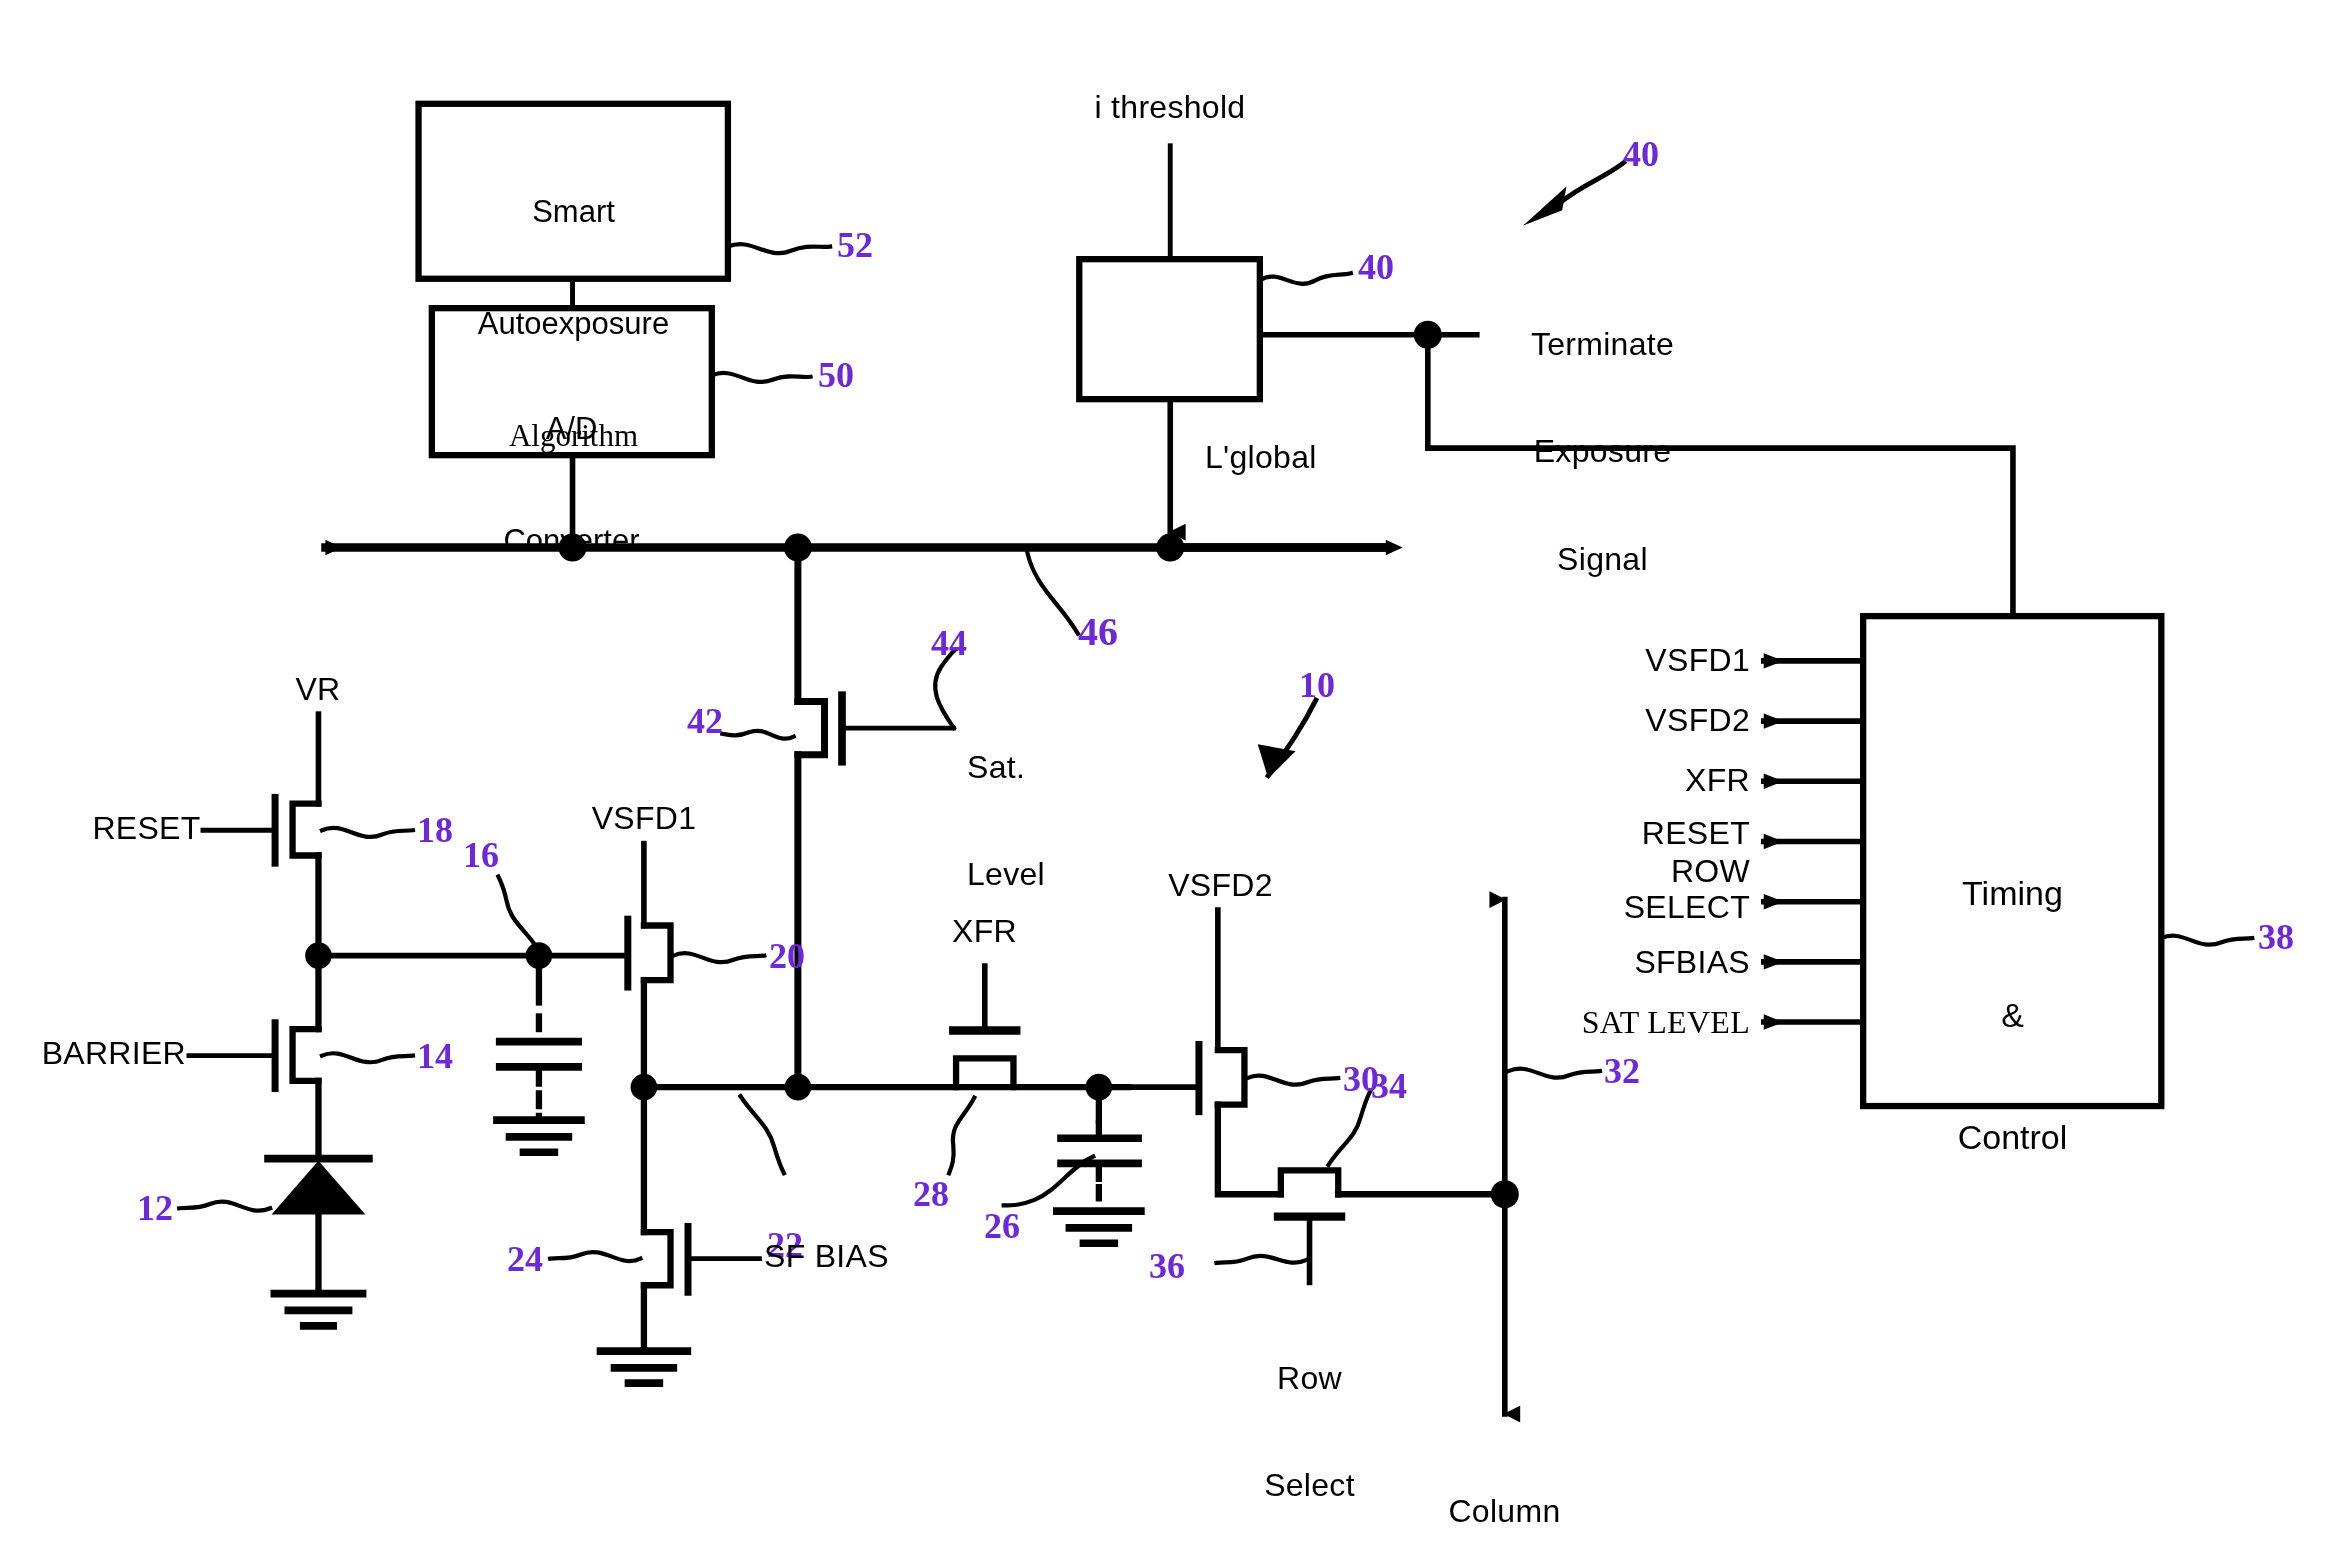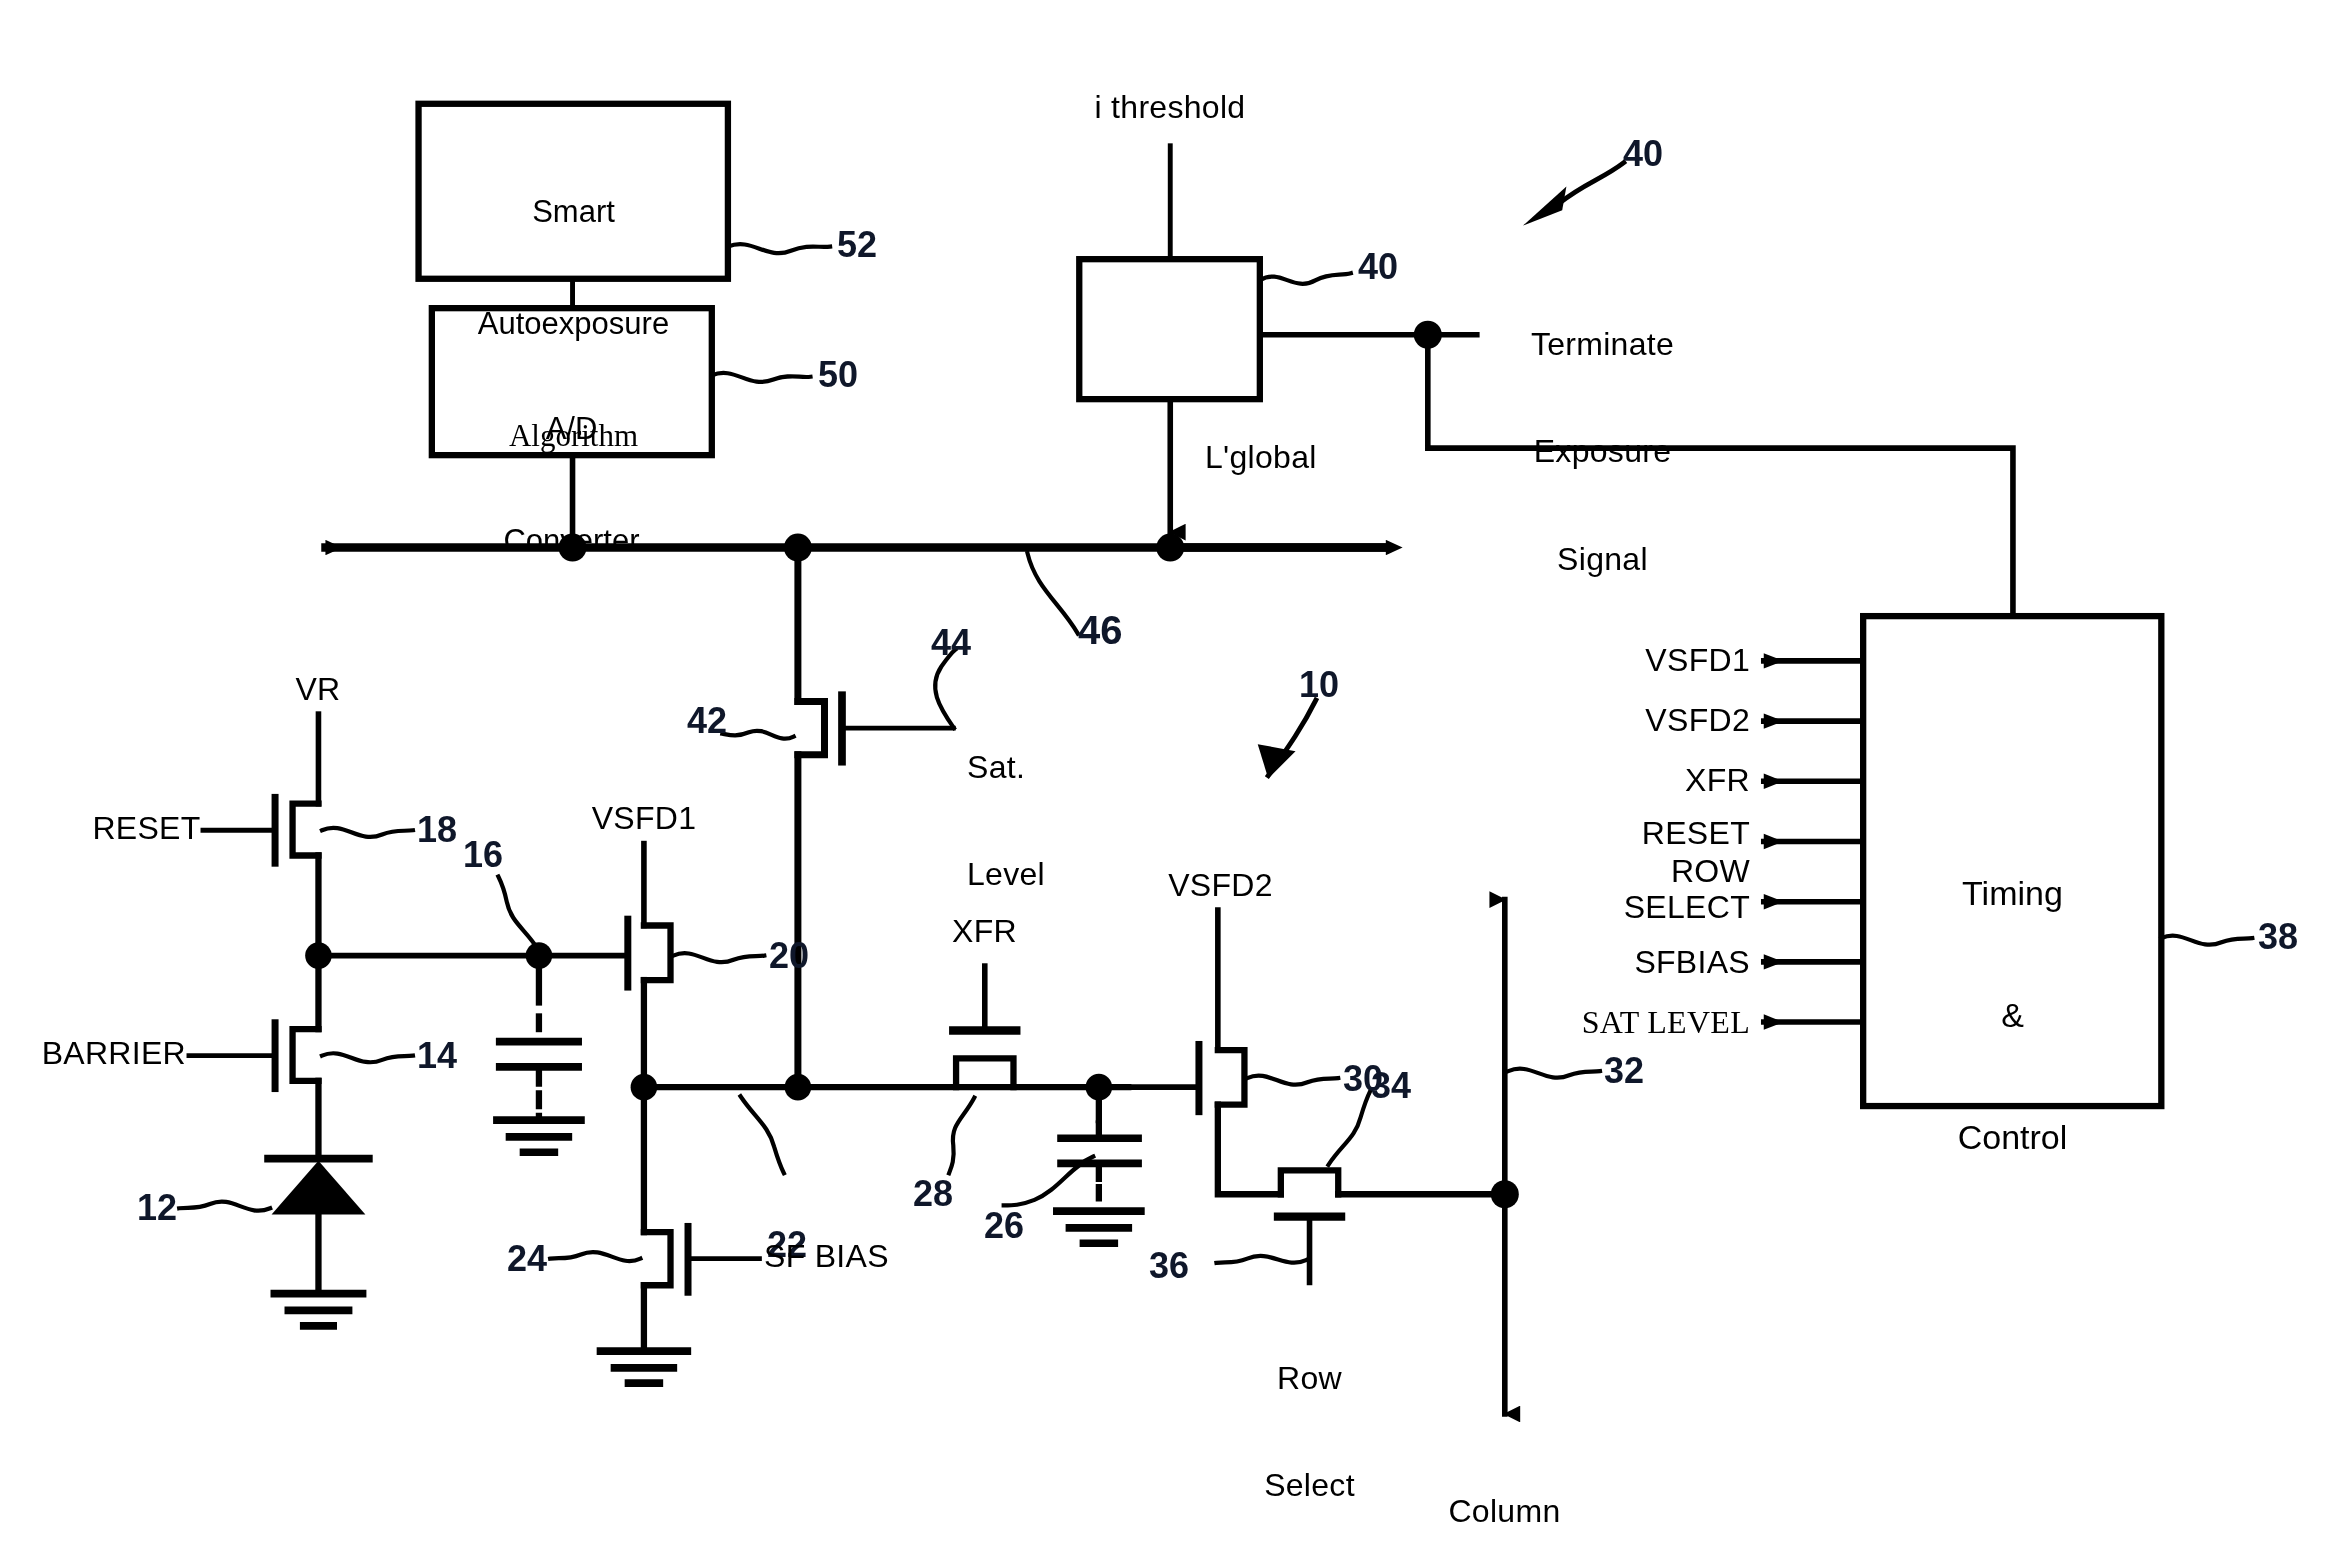--- a/index.html
+++ b/index.html
@@ -15,23 +15,23 @@
   .lbl{
     position:absolute;
     font-family:"Liberation Sans", sans-serif;
     color:#000;
     white-space:pre;
     line-height:1.12;
     letter-spacing:0.3px;
   }
   .ref{
     position:absolute;
-    font-family:Liberation Sans, sans-serif;
+    font-family:Liberation Serif, serif;
     font-weight:700;
-    color:#0f172a;
+    color:#6d28d9;
     white-space:pre;
   }
   .boxlabel{
     position:absolute;
     text-align:center;
     font-family:"Liberation Sans", sans-serif;
     color:#000;
     white-space:pre;
     line-height:1.2;
   }

